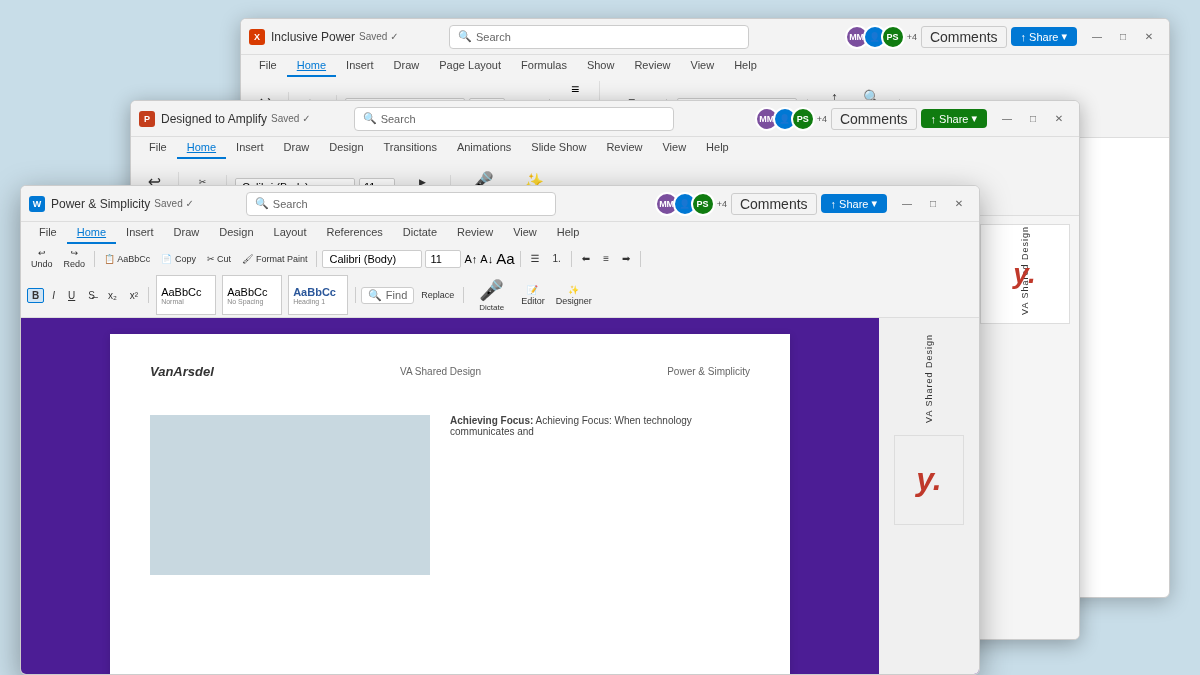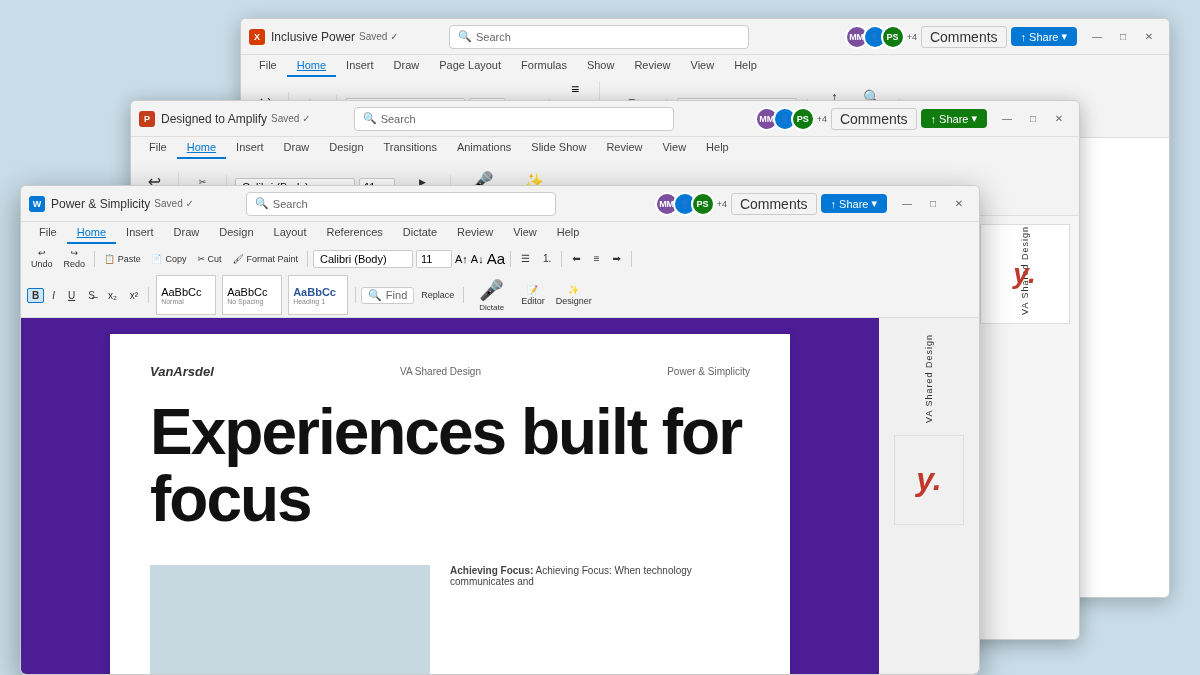--- a/index.html
+++ b/index.html
@@ -714,21 +714,21 @@
       <span class="ribbon-tab">Review</span>
       <span class="ribbon-tab">View</span>
       <span class="ribbon-tab">Help</span>
     </div>
 
     <div class="toolbar-row">
       <div class="ribbon-btn"><span>↩</span> Undo</div>
       <div class="ribbon-btn"><span>↪</span> Redo</div>
       <div class="separator"></div>
 
-      <div class="ribbon-btn">📋 Paste</div>
+      <div class="ribbon-btn">📋 AaBbCc</div>
       <div class="ribbon-btn">📄 Copy</div>
       <div class="ribbon-btn">✂ Cut</div>
       <div class="ribbon-btn">🖌 Format Paint</div>
       <div class="separator"></div>
 
       <div class="font-dropdown" style="min-width:100px;">Calibri (Body)</div>
       <div class="size-dropdown">11</div>
       <span style="cursor:pointer;font-size:11px;">A↑</span>
       <span style="cursor:pointer;font-size:11px;">A↓</span>
       <span style="cursor:pointer;font-size:15px;">Aa</span>
@@ -795,23 +795,20 @@
 
   <div class="doc-content">
     <div class="doc-page">
 
       <div class="doc-header">
         <div class="doc-logo">VanArsdel</div>
         <div>VA Shared Design</div>
         <div>Power &amp; Simplicity</div>
       </div>
 
-      <div class="doc-title-main">
-        <div style="white-space:pre-line;">Experiences built for focus</div>
-      </div>
 
       <div style="display:flex;gap:20px;margin-top:16px;">
         <div class="doc-image-placeholder"></div>
         <div class="doc-body-text">
           <strong>Achieving Focus:</strong>
           <span>Achieving Focus: When technology communicates and</span>
         </div>
       </div>
 
     </div>

